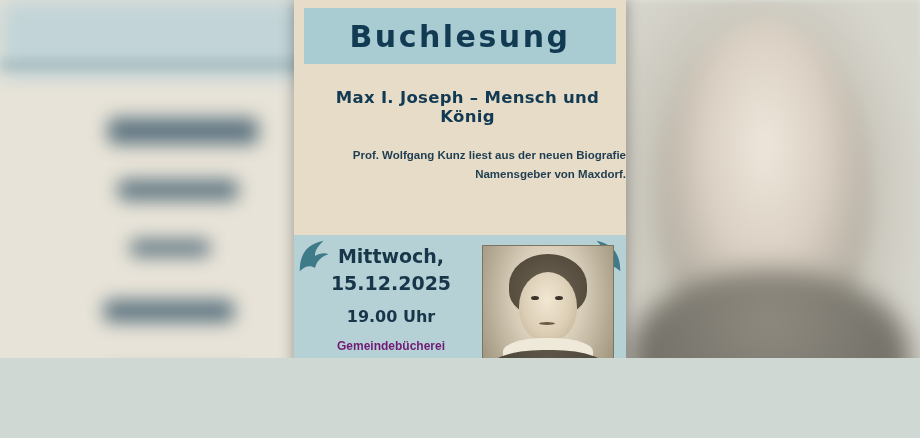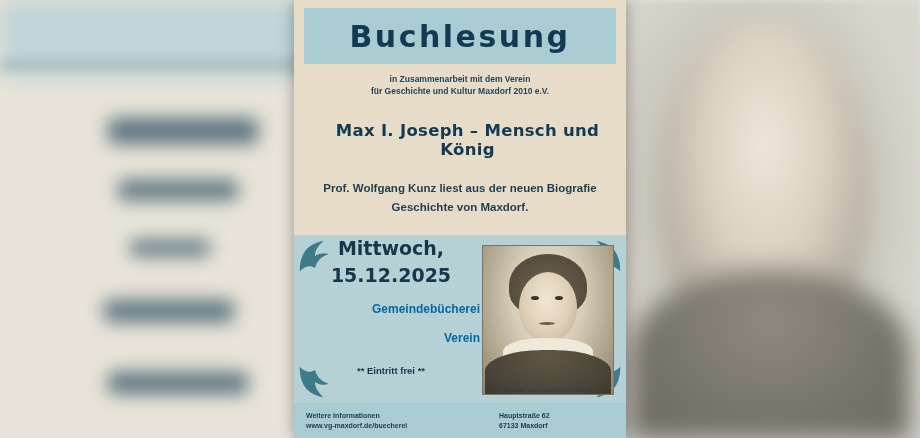--- a/index.html
+++ b/index.html
@@ -11,21 +11,21 @@
     height: 438px;
     overflow: hidden;
     font-family: "Liberation Sans", sans-serif;
     background: #cfd8d3;
   }
 
   
   #stage {
     position: relative;
     width: 920px;
-    height: 438px;
+    height: 358px;
     overflow: hidden;
     background: #d9ddd6;
   }
 
   #backdrop {
     position: absolute;
     inset: 0;
     background: linear-gradient(180deg, #dfe3dc 0%, #d5dbd4 40%, #cfd6cf 100%);
   }
   #backdrop .blur-left {
@@ -130,20 +130,21 @@
     color: #123a52;
     letter-spacing: .3px;
     padding-left: 15px;
   }
   .desc {
     margin-top: 20px;
     font-size: 11.5px;
     line-height: 19px;
     color: #1f3d50;
     font-weight: 600;
+    text-align: right;
   }
 
   
   .lower {
     position: absolute;
     left: 0;
     top: 235px;
     width: 332px;
     height: 168px;
     background: #b6d1d6;
@@ -155,21 +156,21 @@
     opacity: .85;
   }
   .corner.tl { left: 4px;  top: 4px; }
   .corner.bl { left: 4px;  bottom: 4px; transform: scaleY(-1); }
   .corner.tr { right: 4px; top: 4px; transform: scaleX(-1); }
   .corner.br { right: 4px; bottom: 4px; transform: scale(-1,-1); }
 
   .event-info {
     position: absolute;
     left: 8px;
-    top: 0;
+    top: 8px;
     width: 178px;
     text-align: center;
     color: #17364a;
   }
   .event-info .when {
     font-family: "DejaVu Sans", sans-serif;
     font-size: 19px;
     line-height: 27px;
     font-weight: 700;
   }
@@ -177,22 +178,21 @@
     font-family: "DejaVu Sans", sans-serif;
     font-size: 16px;
     margin-top: 10px;
     font-weight: 700;
   }
   .event-info .venue {
     font-size: 12px;
     line-height: 17px;
     margin-top: 12px;
     font-weight: 700;
-    color: #0369a1;
-    text-align: right;
+    color: #701a75;
   }
   .event-info .free {
     font-size: 9.5px;
     margin-top: 18px;
     font-weight: 700;
   }
 
   
   .portrait {
     position: absolute;
@@ -302,30 +302,26 @@
       <div class="coat"></div>
     </div>
   </div>
 
   <div id="poster">
 
     <div class="title-band">
       <div class="title">Buchlesung</div>
     </div>
 
-    <div class="subtitle">
-      <div>in Zusammenarbeit mit dem Verein</div>
-      <div>für Geschichte und Kultur Maxdorf 2010 e.V.</div>
-    </div>
 
     <div class="mid">
       <div class="headline">Max I. Joseph – Mensch und König</div>
       <div class="desc">
         <div>Prof. Wolfgang Kunz liest aus der neuen Biografie</div>
-        <div>Geschichte von Maxdorf.</div>
+        <div>Namensgeber von Maxdorf.</div>
       </div>
     </div>
 
     <div class="lower">
 
       <svg class="corner tl" viewBox="0 0 40 40">
         <path d="M2 38 C2 18 10 6 30 2 C22 10 20 14 20 20 C26 16 32 16 36 18 C28 20 22 26 20 34 C14 30 8 32 2 38 Z" fill="currentColor"></path>
       </svg>
       <svg class="corner tr" viewBox="0 0 40 40">
         <path d="M2 38 C2 18 10 6 30 2 C22 10 20 14 20 20 C26 16 32 16 36 18 C28 20 22 26 20 34 C14 30 8 32 2 38 Z" fill="currentColor"></path>
@@ -333,20 +329,21 @@
       <svg class="corner bl" viewBox="0 0 40 40">
         <path d="M2 38 C2 18 10 6 30 2 C22 10 20 14 20 20 C26 16 32 16 36 18 C28 20 22 26 20 34 C14 30 8 32 2 38 Z" fill="currentColor"></path>
       </svg>
       <svg class="corner br" viewBox="0 0 40 40">
         <path d="M2 38 C2 18 10 6 30 2 C22 10 20 14 20 20 C26 16 32 16 36 18 C28 20 22 26 20 34 C14 30 8 32 2 38 Z" fill="currentColor"></path>
       </svg>
 
       <div class="event-info">
         <div class="when">Mittwoch,</div>
         <div class="when">15.12.2025</div>
+        <div class="time">19.00 Uhr</div>
         <div class="venue">Gemeindebücherei</div>
         <div class="venue">Verein</div>
         <div class="free">** Eintritt frei **</div>
       </div>
 
       <div class="portrait">
         <div class="hair"></div>
         <div class="head"></div>
         <div class="eye l"></div>
         <div class="eye r"></div>

